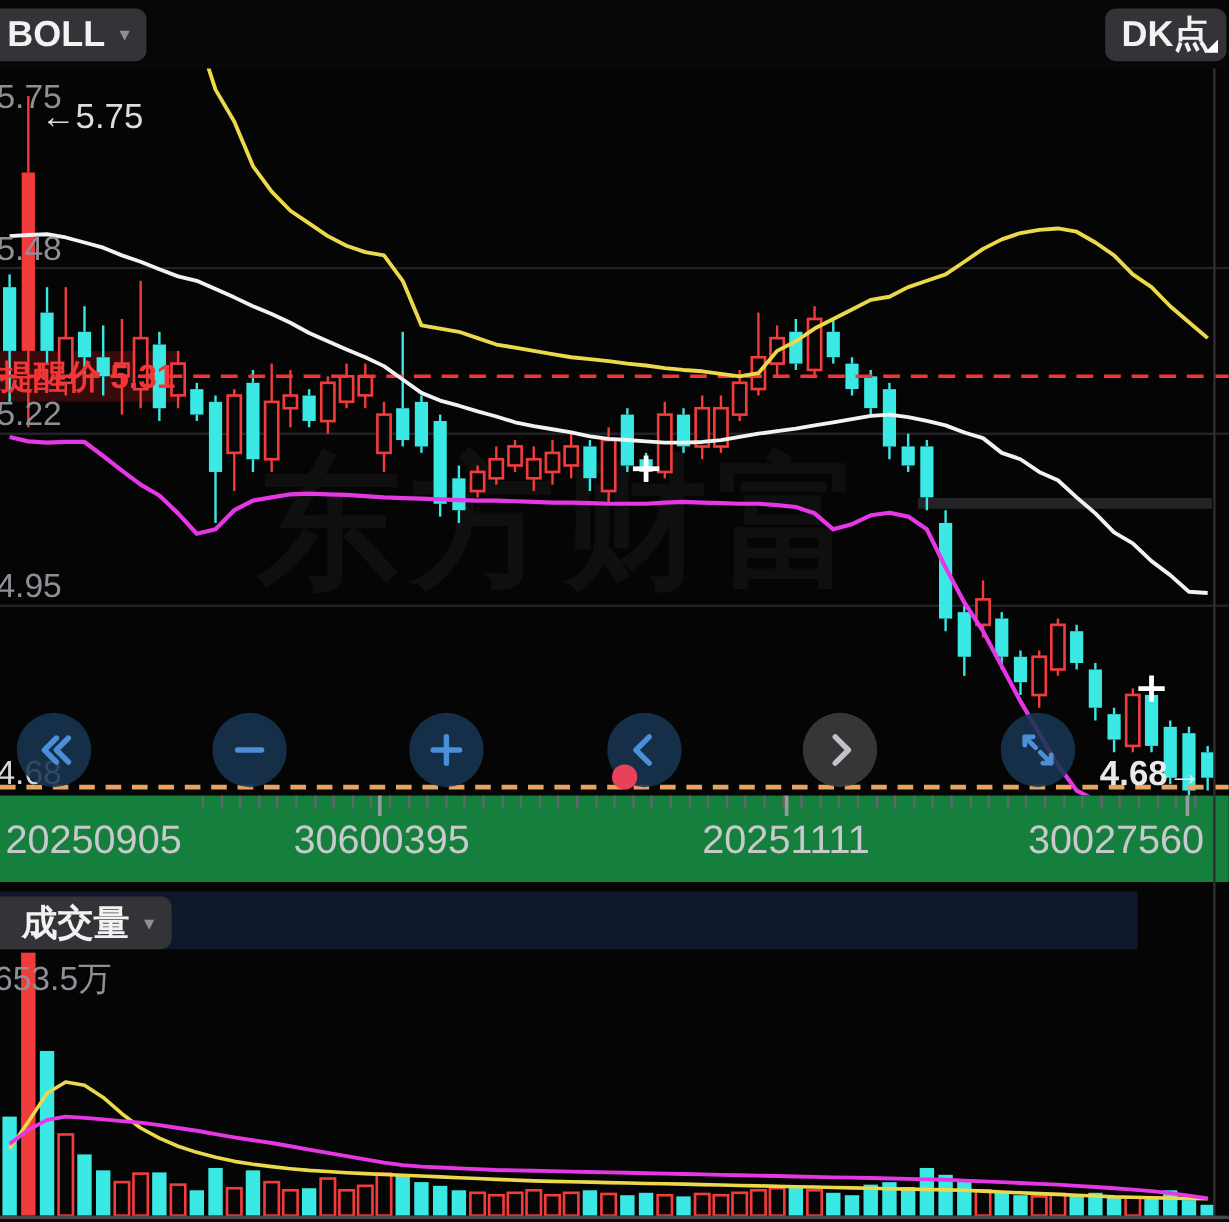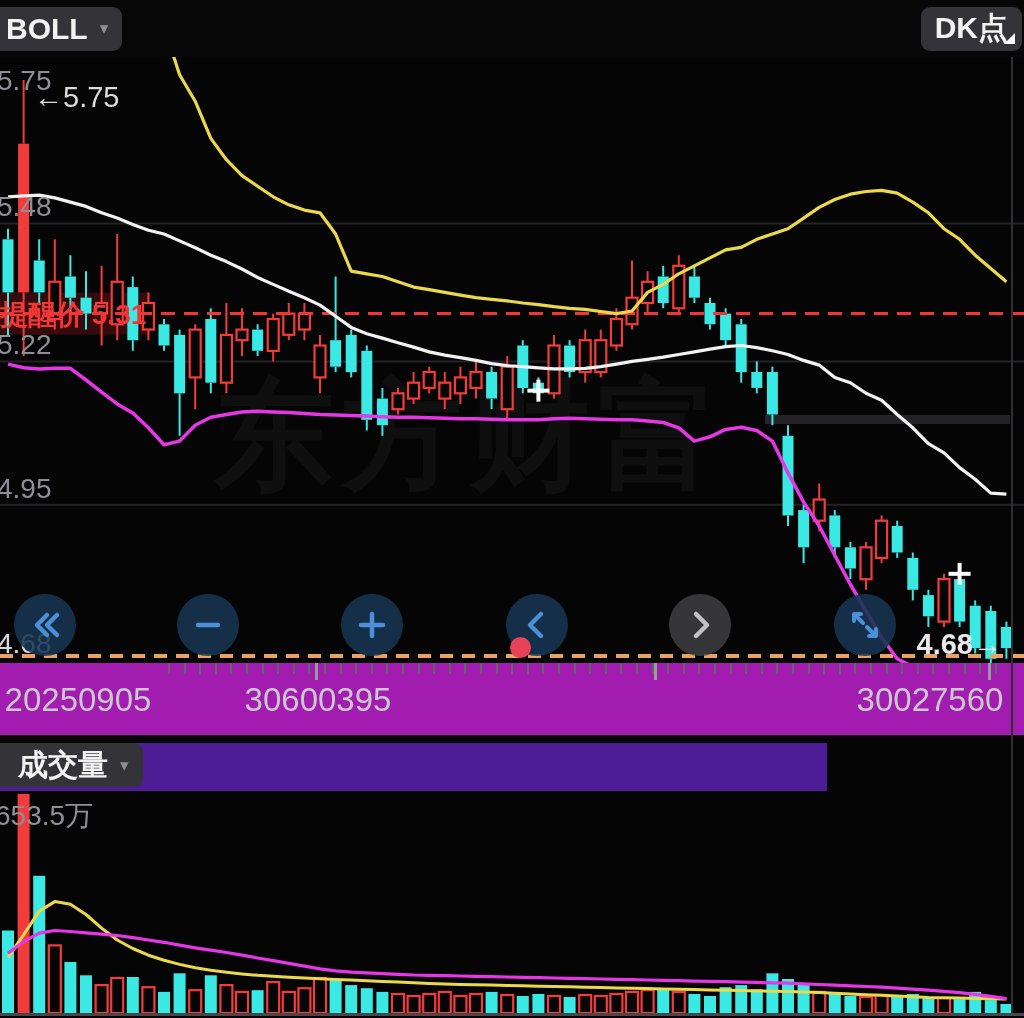--- a/index.html
+++ b/index.html
@@ -18,28 +18,28 @@
   .v-mid{color:#ececec;} .v-up{color:#ede04a;} .v-low{color:#ea3dea;}
   .top-right{margin-left:auto;display:flex;gap:14px;padding-right:2px;}
   .chip.dk .corner{position:absolute;right:7px;bottom:7px;width:0;height:0;
         border-left:11px solid transparent;border-bottom:11px solid #fff;}
   .chip.small{font-weight:600;}
   
   #main-chart{position:absolute;left:0;top:57px;width:1024px;height:606px;display:block;}
   #vol-chart{position:absolute;left:0;top:791px;width:1024px;height:223px;display:block;}
   svg{font-family:"Liberation Sans", sans-serif;}
   
-  #axis-strip{position:absolute;left:0;top:663px;width:1024px;height:72px;background:#a21caf;}
+  #axis-strip{position:absolute;left:0;top:663px;width:1024px;height:72px;background:#15803d;}
   #axis-strip .xlab{position:absolute;top:18px;color:#c9c9cd;font-size:33px;font-weight:500;
         transform:translateX(-50%);white-space:nowrap;}
   #axis-strip .tick{position:absolute;top:0;width:2px;height:11px;background:#63636a;}
   #axis-strip .tick.long{width:3px;height:17px;background:#9a9aa2;}
   
-  .volbar{position:absolute;left:0;top:743px;width:827px;height:48px;background:#4c1d95;
-          display:flex;align-items:flex-start;}
+  .volbar{position:absolute;left:0;top:743px;width:948px;height:48px;background:#0f172a;
+          display:flex;align-items:flex-end;}
   .volbar .chip{margin-left:-12px;padding-left:30px;font-weight:700;}
   .volbar .vals{margin-left:28px;gap:22px;}
   
   .navbtn{position:absolute;top:594px;width:62px;height:62px;border-radius:50%;
           background:rgba(24,53,82,0.88);display:flex;align-items:center;justify-content:center;}
   .navbtn.gray{background:rgba(66,66,70,0.82);}
   .navbtn svg{display:block;}
   .badge-dot{position:absolute;left:510px;top:637px;width:21px;height:21px;border-radius:50%;
           background:#e8415a;}
   .right-border{position:absolute;left:1011px;top:57px;width:2px;height:957px;background:#2e2e33;}
@@ -374,20 +374,21 @@
       <div class="tick" style="left:932.4px"></div>
       <div class="tick" style="left:948.0px"></div>
       <div class="tick" style="left:963.6px"></div>
       <div class="tick" style="left:979.2px"></div>
       <div class="tick" style="left:994.8px"></div>
       <div class="tick long" style="left:315px"></div>
       <div class="tick long" style="left:654px"></div>
       <div class="tick long" style="left:988px"></div>
       <div class="xlab" style="left:78px">20250905</div>
       <div class="xlab" style="left:318px">30600395</div>
+      <div class="xlab" style="left:655px">20251111</div>
       <div class="xlab" style="left:930px">30027560</div>
     </div>
 
   <div class="volbar">
     <div class="chip">
       <span>成交量</span>
       <span class="caret">▾</span>
     </div>
   </div>
 

